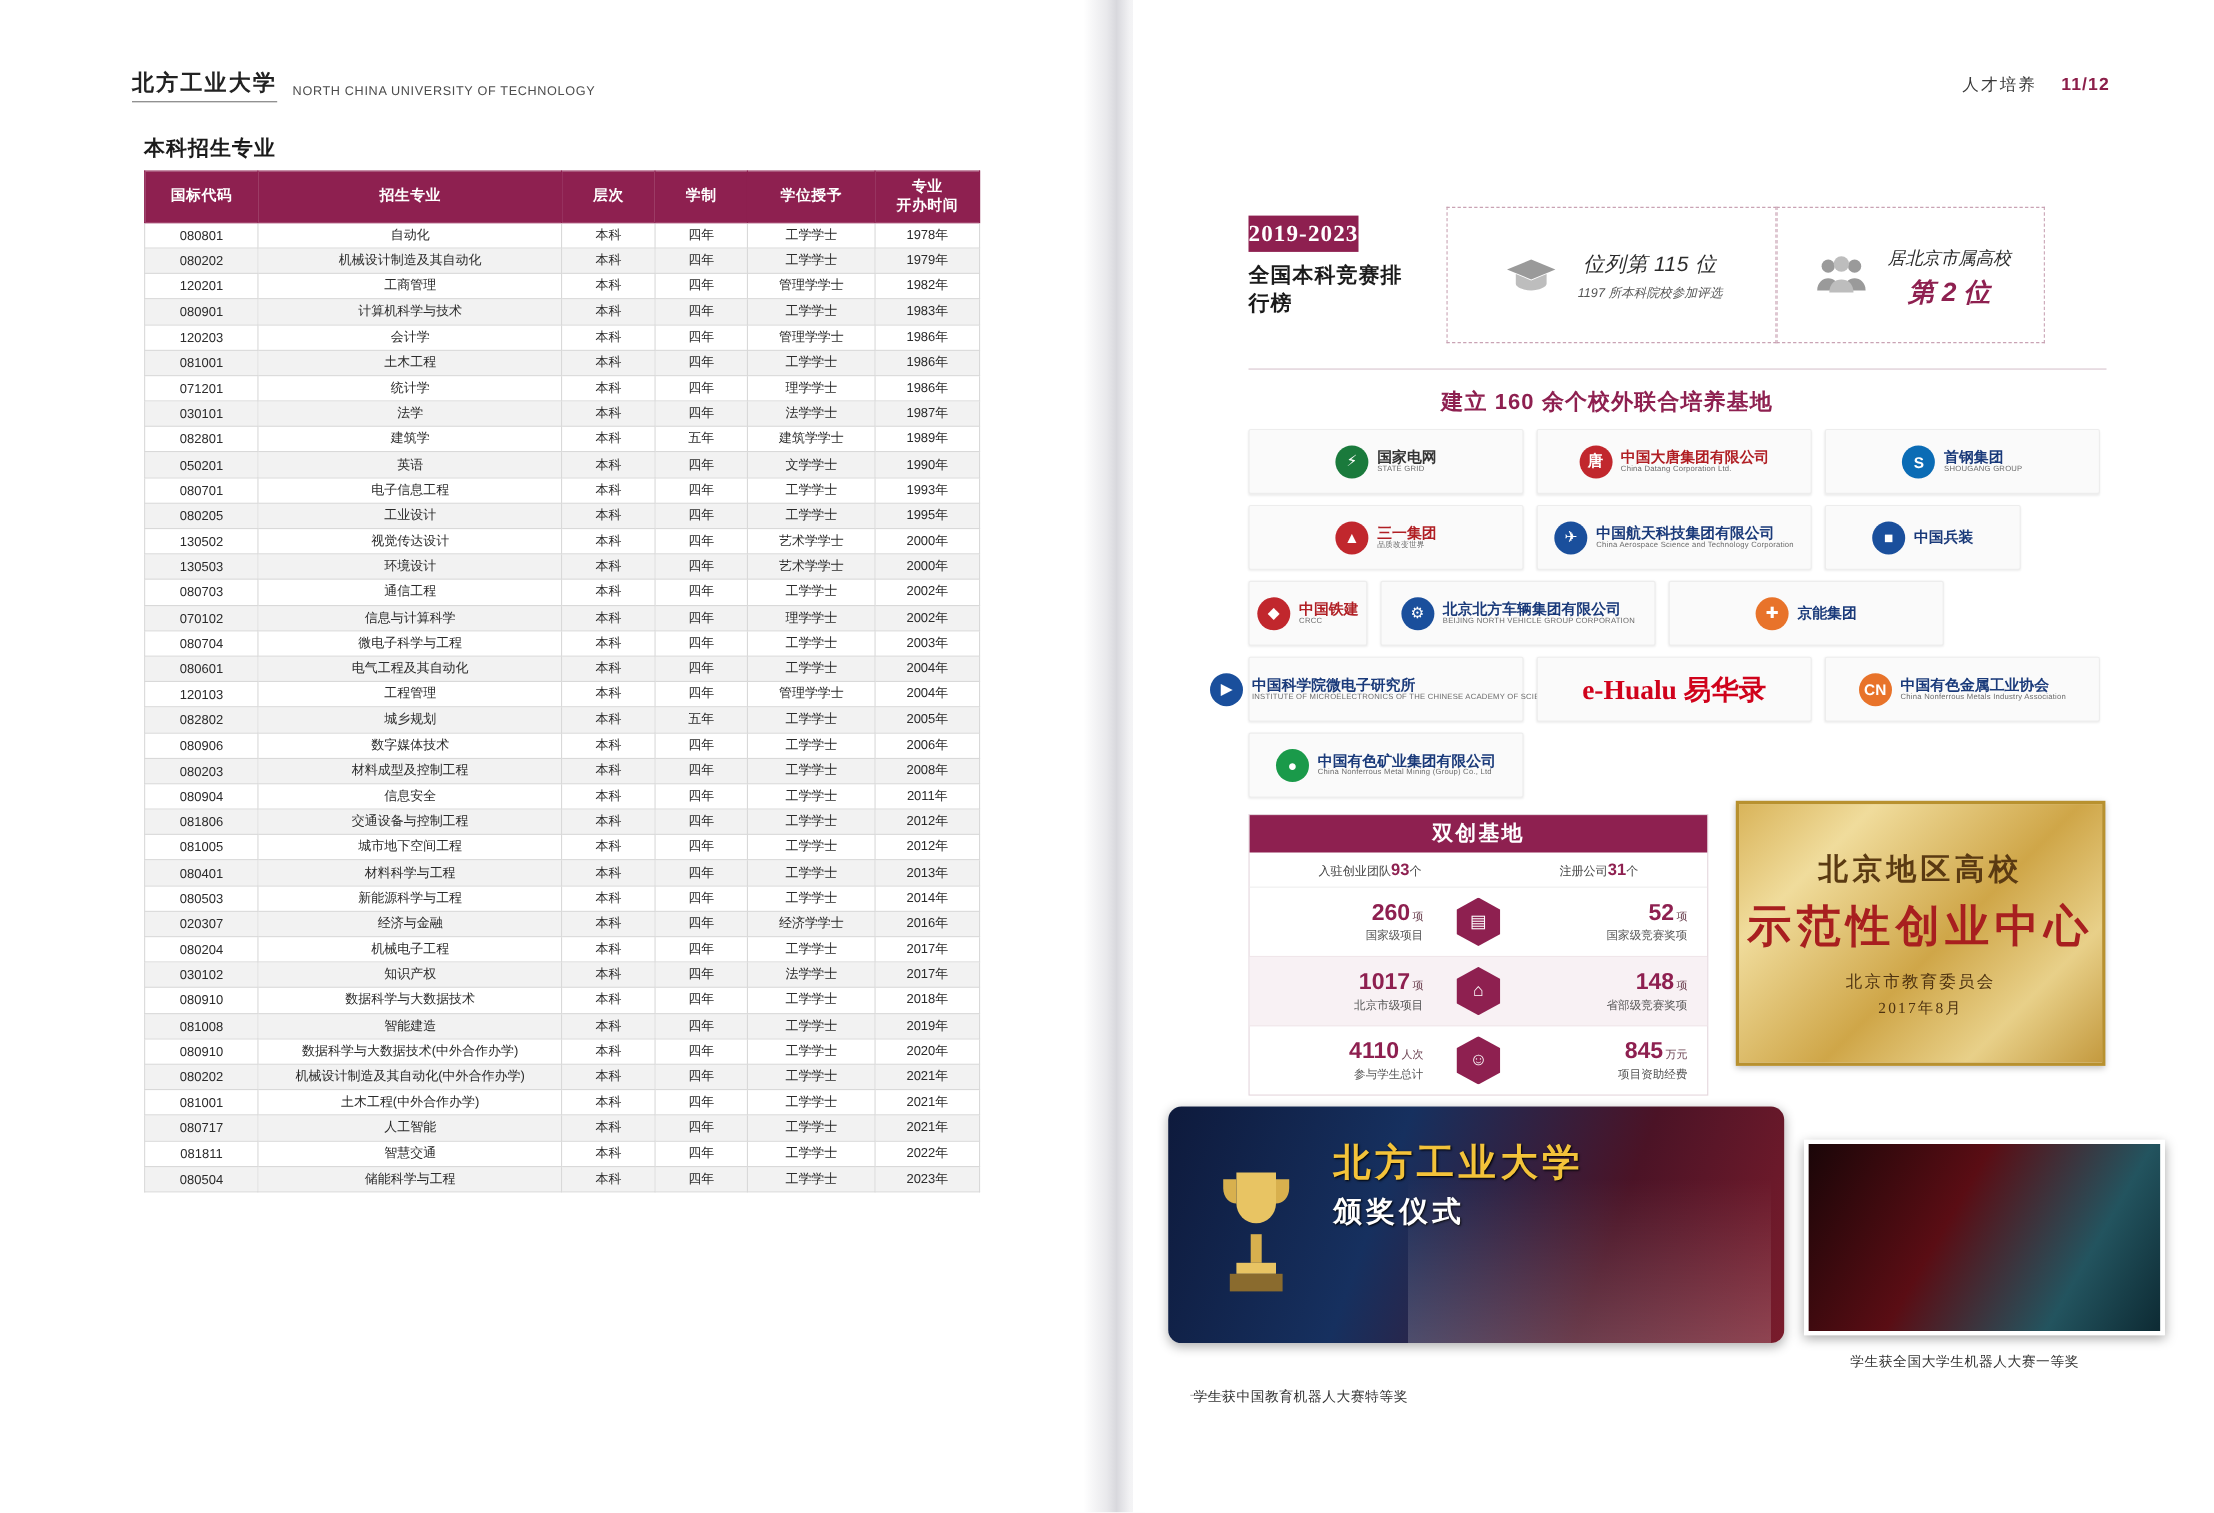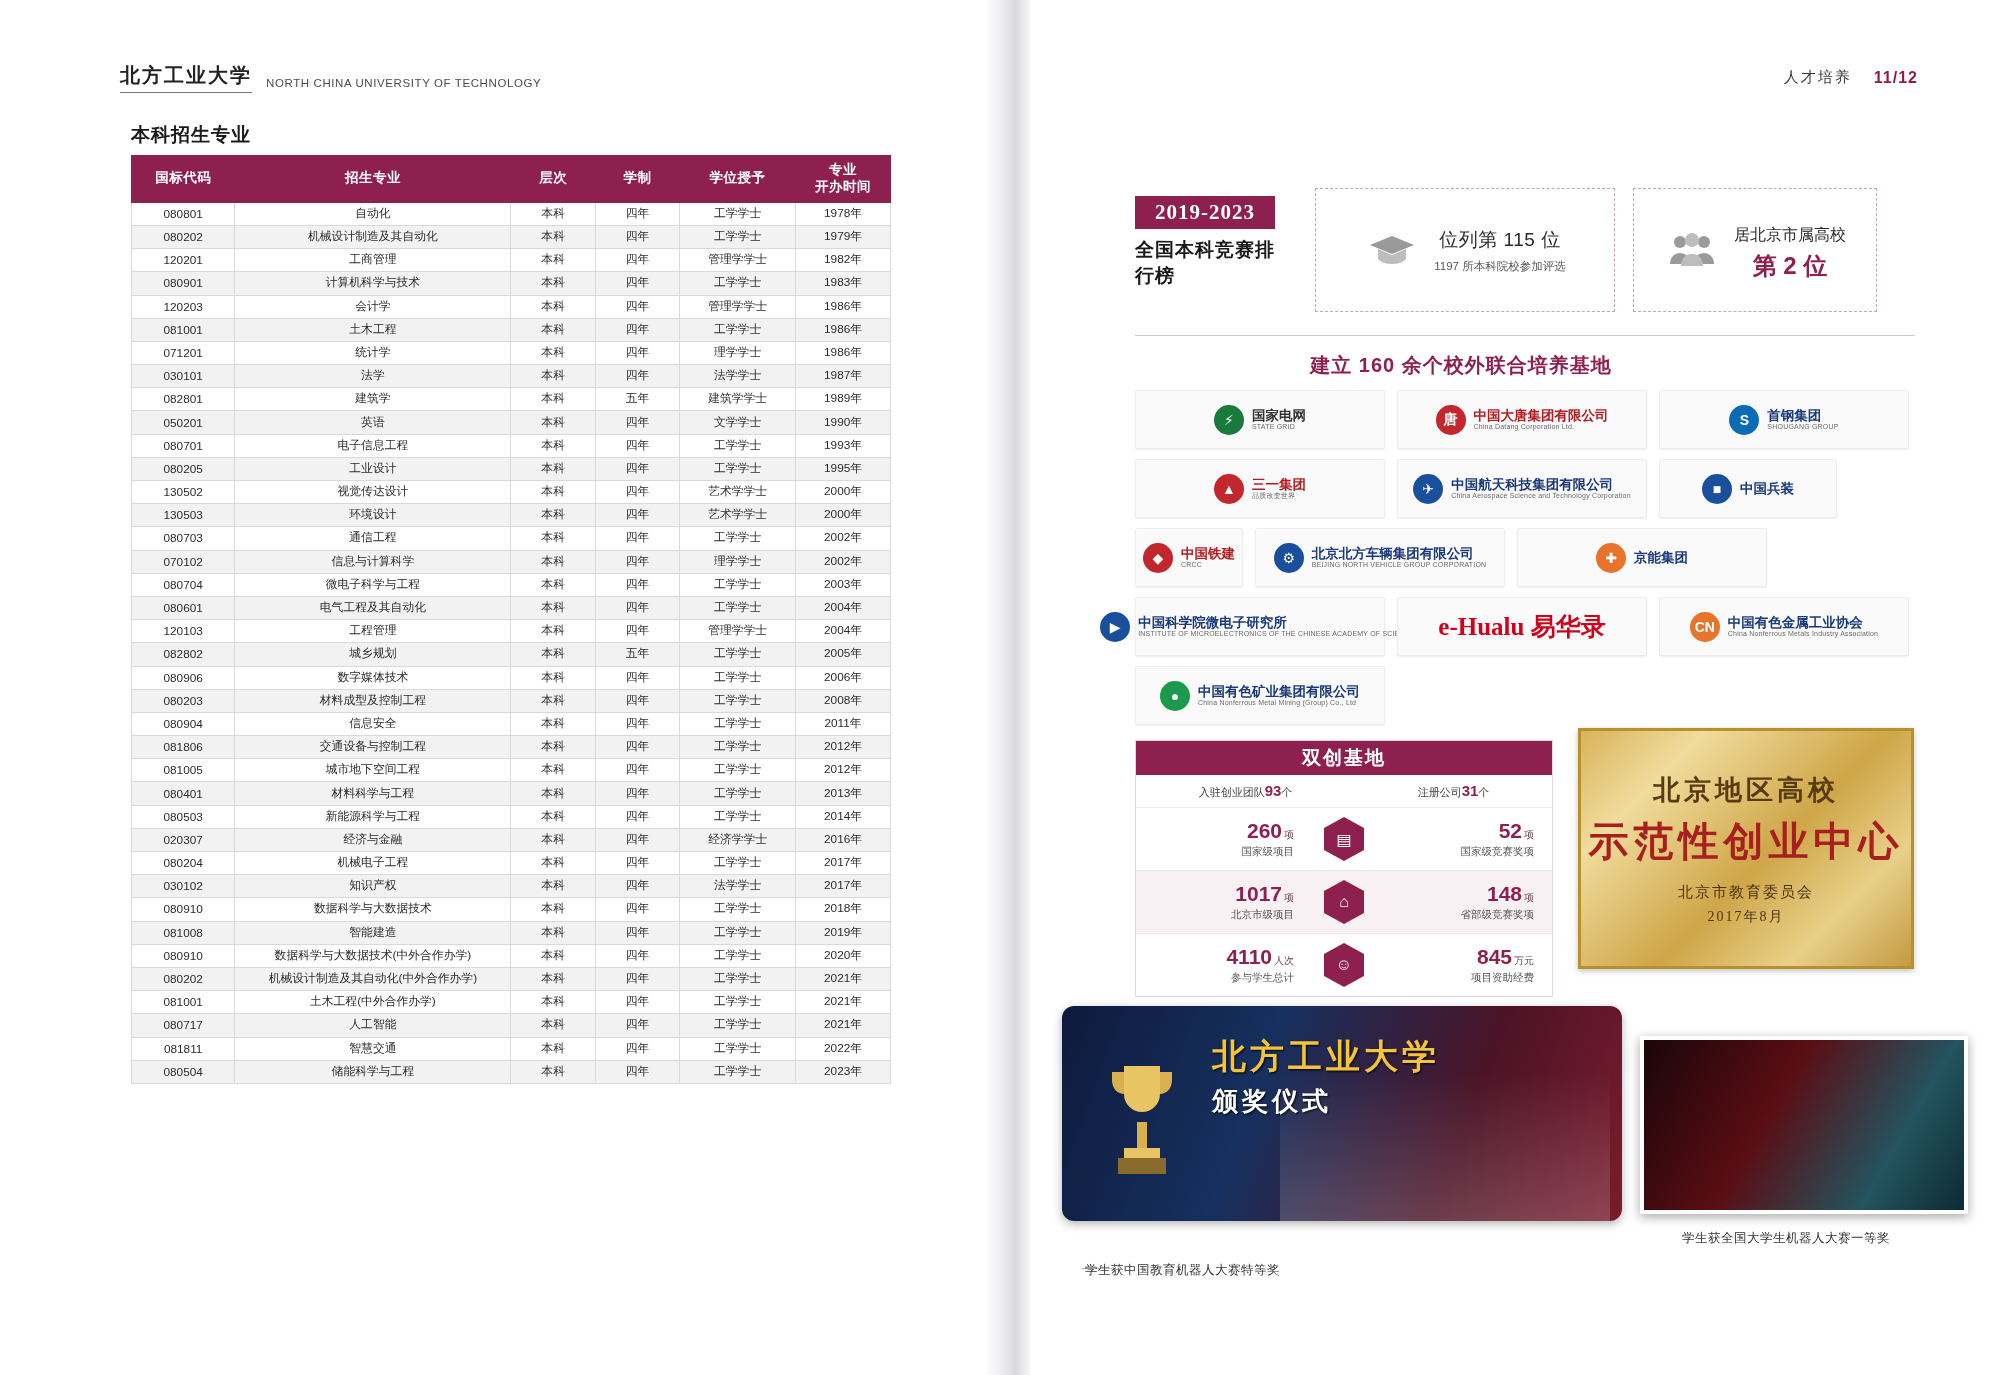--- a/index.html
+++ b/index.html
@@ -41,23 +41,23 @@
     white-space:nowrap;overflow:hidden;
   }
   .tbl tr:nth-child(even) td{background:#f2f2f2;}
   .tbl tr:nth-child(odd) td{background:#ffffff;}
   .col-a{width:98px}.col-b{width:262px}.col-c{width:80px}.col-d{width:80px}.col-e{width:110px}.col-f{width:90px}
   .th-two{line-height:1.15;}
 
   
   .rank-box{position:absolute;left:1135px;top:188px;width:780px;height:122px;}
   .rank-tag{position:absolute;left:0;top:8px;width:142px;}
-  .rank-tag .t1{background:#8e2050;color:#fff;font-size:21px;font-weight:700;letter-spacing:1px;padding:4px 20px;display:inline-block;font-family:"Liberation Serif",serif;}
+  .rank-tag .t1{background:#8e2050;color:#fff;font-size:21px;font-weight:700;letter-spacing:1px;padding:4px 0;display:inline-block;font-family:"Liberation Serif",serif;}
   .rank-tag .t2{display:block;margin-top:8px;font-size:19px;font-weight:700;color:#1a1a1a;letter-spacing:1px;}
-  .rank-cards{position:absolute;left:180px;top:0;display:flex;gap:18px;}
+  .rank-cards{position:absolute;left:180px;top:0;display:flex;gap:0;font-style:italic;}
   .rank-card{border:1px dashed #c9a3b4;width:298px;height:122px;display:flex;align-items:center;gap:14px;justify-content:center;background:#fff;}
   .rank-card.small{width:242px;}
   .rc-ico{width:56px;height:50px;display:flex;align-items:center;justify-content:center;color:#9b9b9b;}
   .rc-txt{text-align:center;}
   .rc-l1{font-size:19px;color:#2b2b2b;letter-spacing:.5px;}
   .rc-l2{font-size:11.5px;color:#555;margin-top:6px;}
   .rc-big{font-size:24px;color:#8e2050;font-weight:700;margin-top:4px;}
 
   .sep-line{position:absolute;left:1135px;top:335px;width:780px;height:1px;background:#d8c3cd;}
   .base-title{position:absolute;left:1071px;top:352px;width:780px;text-align:center;font-size:20px;font-weight:700;color:#8e2050;letter-spacing:1px;}

